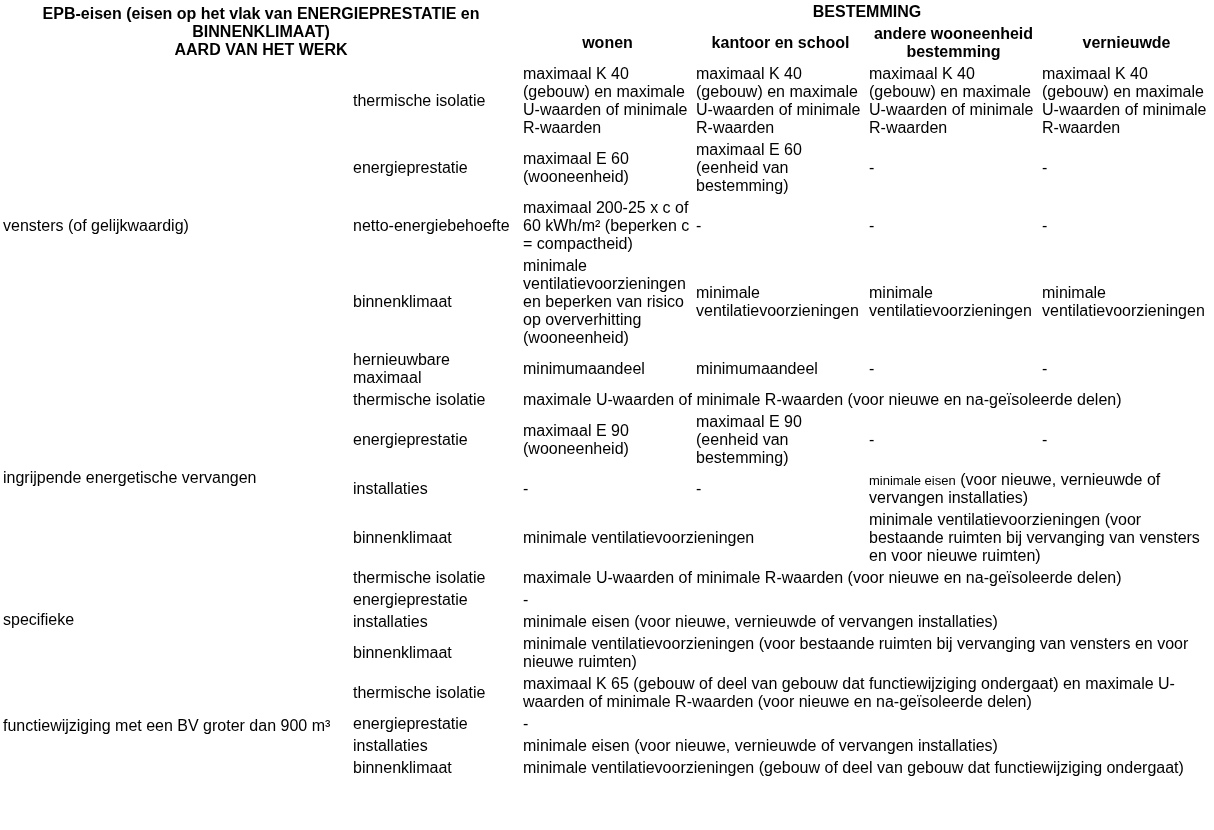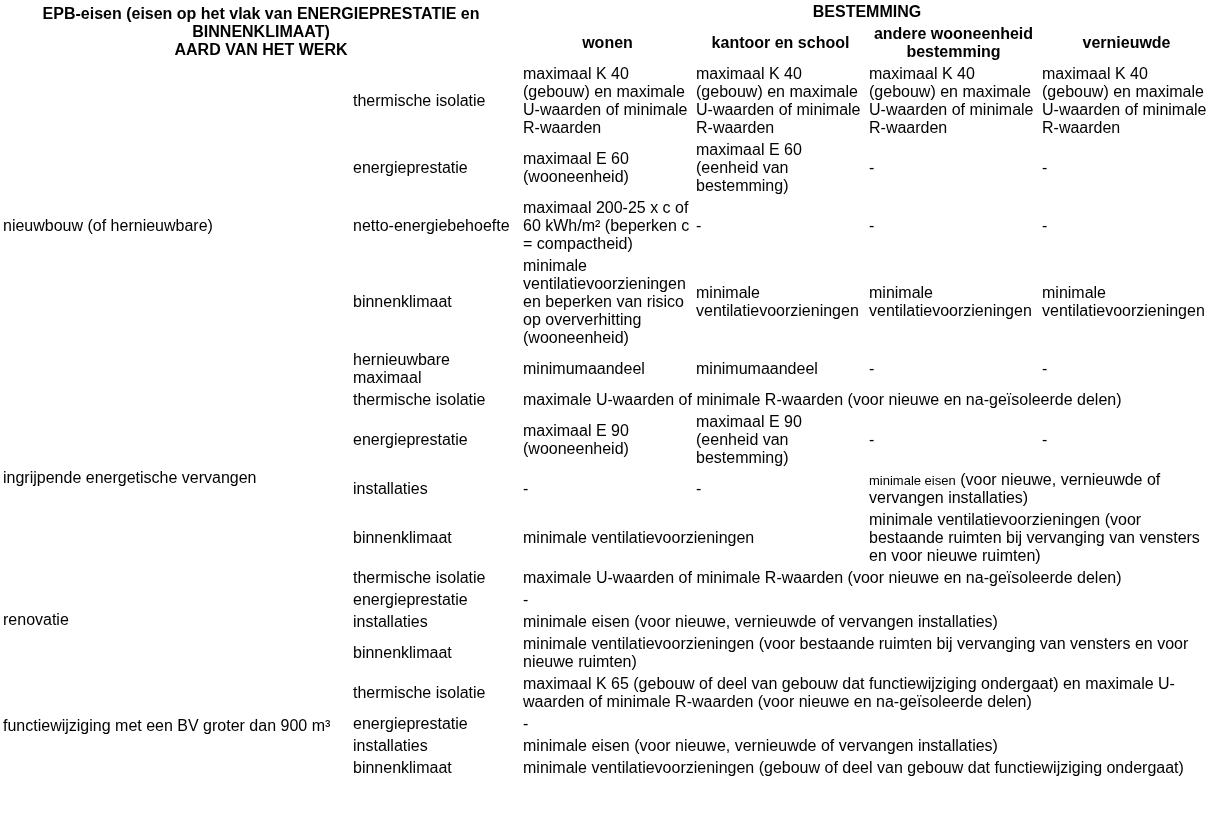--- a/index.html
+++ b/index.html
@@ -76,21 +76,21 @@
       <tr class="hr2">
         <th class="colhead first">wonen</th>
         <th class="colhead">kantoor en school</th>
         <th class="colhead">andere wooneenheid bestemming</th>
         <th class="colhead">vernieuwde</th>
       </tr>
     </thead>
     <tbody>
 
       <tr class="rh-a">
-        <td class="glabel" rowspan="5">nieuwbouw (of hernieuwbare)</td>
+        <td class="glabel" rowspan="5">vensters (of gelijkwaardig)</td>
         <td class="sub">thermische isolatie</td>
         <td class="c">
           <span class="ln">maximaal K 40</span>
           <span class="ln blue">(gebouw)</span>
           <span class="tiny">en</span>
           <span class="ln red">maximale U-waarden of minimale R-waarden</span>
         </td>
         <td class="c">
           <span class="ln">maximaal K 40</span>
           <span class="ln blue">(gebouw)</span>
@@ -190,21 +190,21 @@
         <td class="c" colspan="2">
           <span class="red">minimale ventilatievoorzieningen</span>
         </td>
         <td class="c" colspan="2">
           <span>minimale ventilatievoorzieningen</span>
           <span class="blue small">(voor bestaande ruimten bij vervanging van vensters en voor nieuwe ruimten)</span>
         </td>
       </tr>
 
       <tr class="rh-j">
-        <td class="glabel" rowspan="4">renovatie</td>
+        <td class="glabel" rowspan="4">specifieke</td>
         <td class="sub">thermische isolatie</td>
         <td class="c" colspan="4">
           <span class="red">maximale U-waarden of minimale R-waarden</span>
           <span class="blue">(voor nieuwe en na-geïsoleerde delen)</span>
         </td>
       </tr>
       <tr class="rh-k">
         <td class="sub">energieprestatie</td>
         <td class="c" colspan="4"><span>-</span></td>
       </tr>

